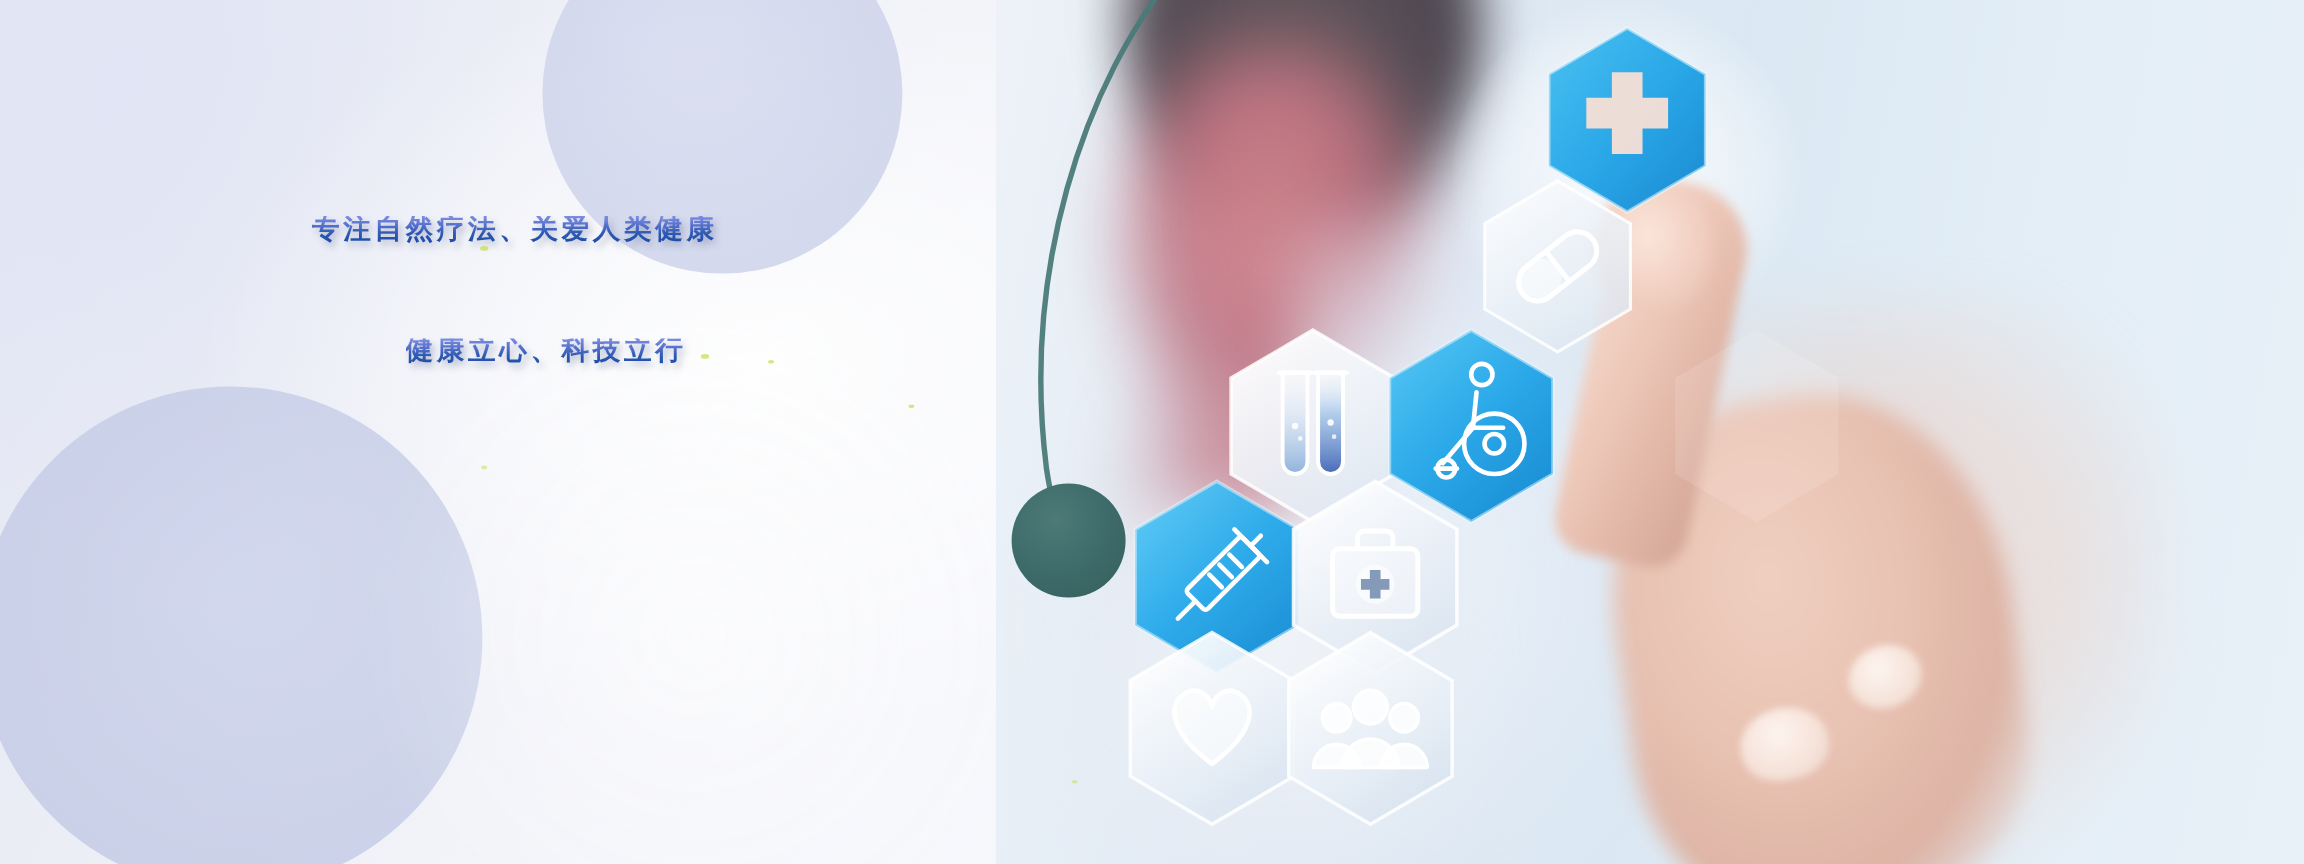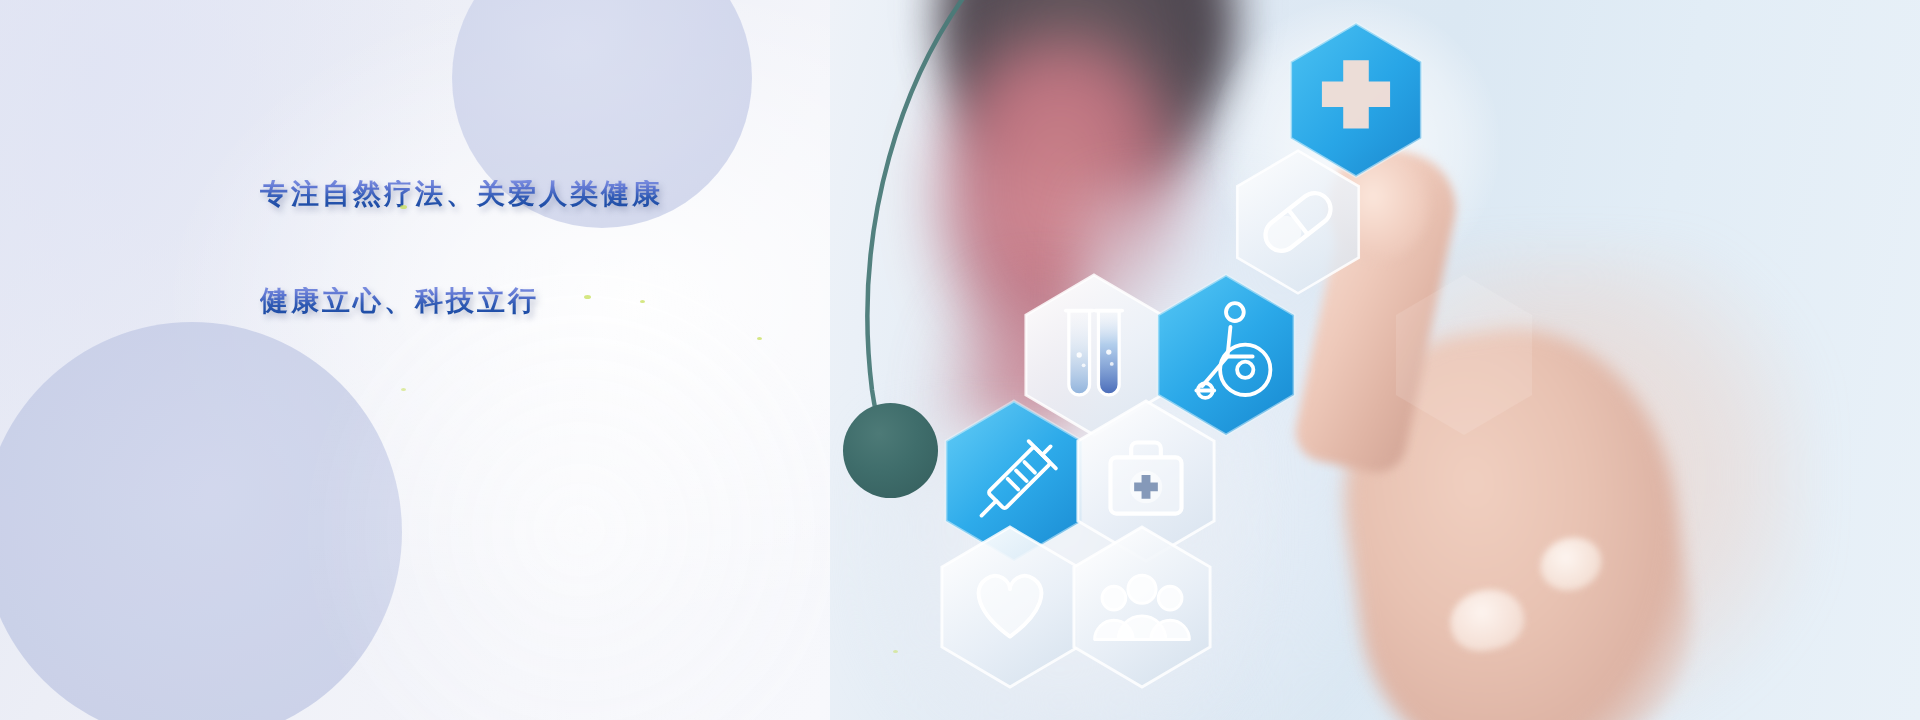--- a/index.html
+++ b/index.html
@@ -219,34 +219,34 @@
   }
   .hex svg { display:block; overflow:visible; }
 
   
   .copy {
     position:absolute;
     left:260px; top:180px;
     width:620px;
   }
   .headline {
-    font-size:28px;
+    font-size:23px;
     font-weight:700;
     letter-spacing:3px;
     line-height:1;
     white-space:nowrap;
     background:linear-gradient(180deg, #7d8fe0 0%, #5f77d2 26%, #2f5ab4 62%, #1b4aa3 100%);
     -webkit-background-clip:text;
     background-clip:text;
     color:transparent;
     -webkit-text-fill-color:transparent;
     filter:drop-shadow(3px 4px 3px rgba(110,122,160,.45));
   }
   .headline.line1 { margin-left:0px; }
-  .headline.line2 { margin-top:79px; }
+  .headline.line2 { margin-left:78px; margin-top:79px;font-family:Liberation Mono, monospace; }
 
   
   .spark {
     position:absolute;
     width:7px; height:4px;
     border-radius:50%;
     background:#c8e05a;
     opacity:.75;
     filter:blur(.6px);
   }

